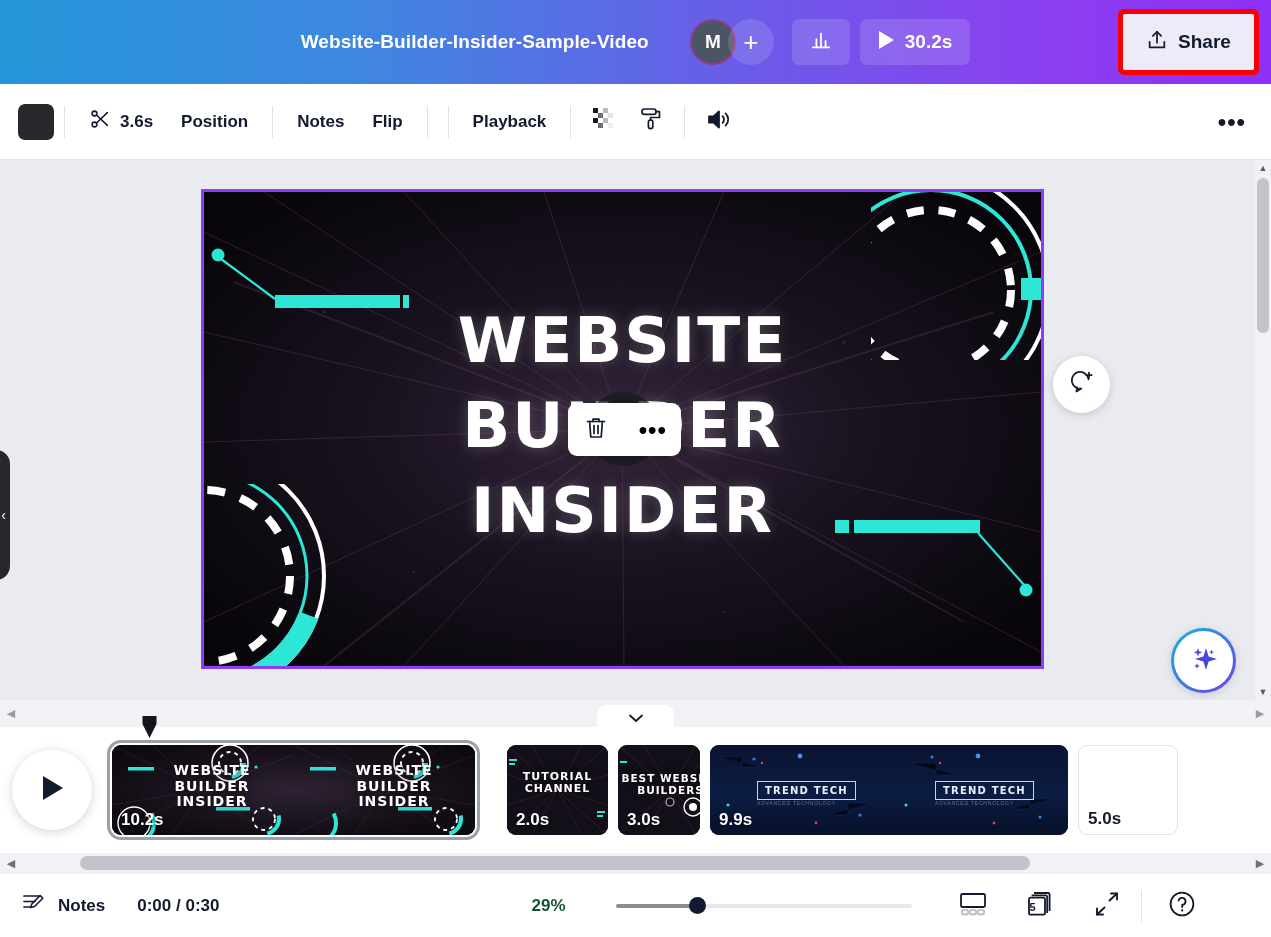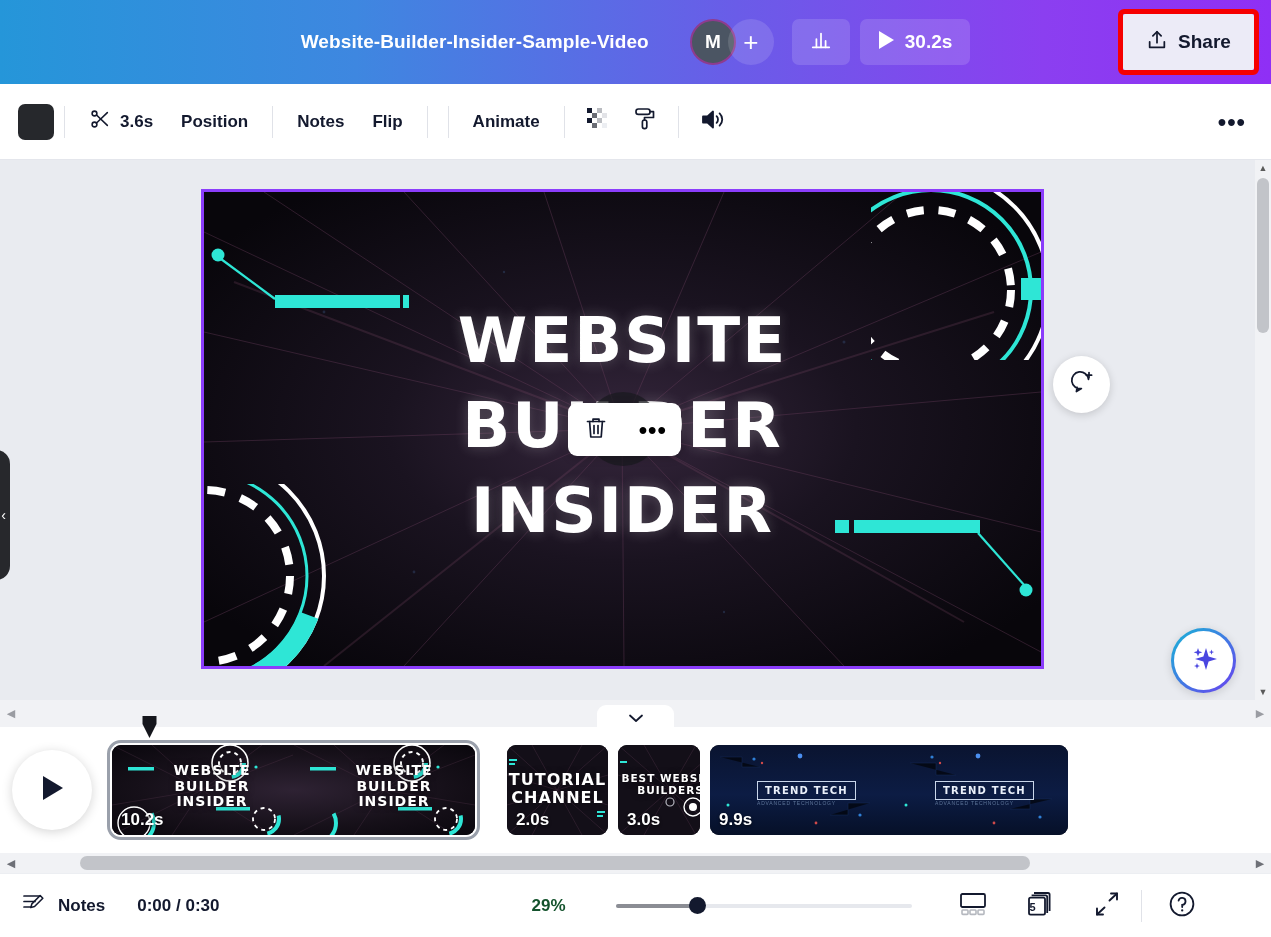--- a/index.html
+++ b/index.html
@@ -310,21 +310,21 @@
     <div class="tb-item">
       <span>Flip</span>
     </div>
 
     <div class="tb-sep"></div>
 
 
     <div class="tb-sep"></div>
 
     <div class="tb-item">
-      <span>Animate</span>
+      <span>Playback</span>
     </div>
 
     <div class="tb-sep"></div>
 
     <div class="tb-item tb-icononly">
       <span>
         <svg width="25" height="25" viewBox="0 0 25 25">
           <g>
             <rect x="1" y="1" width="5" height="5" fill="#13192e"></rect>
             <rect x="11" y="1" width="5" height="5" fill="#b9bbc0"></rect>
@@ -603,21 +603,21 @@
           <line x1="50" y1="45" x2="0" y2="60"></line>
             <line x1="50" y1="45" x2="101" y2="60"></line>
         </g>
         <g fill="#2ee6d6">
           <rect x="2" y="14" width="8" height="2"></rect>
             <rect x="2" y="18" width="6" height="2"></rect>
           <rect x="90" y="66" width="8" height="2"></rect>
             <rect x="90" y="70" width="6" height="2"></rect>
         </g>
       </svg>
-      <div class="sceneTitle" style="left:0;top:26px;width:101px;font-size:16px;">TUTORIAL<br>CHANNEL</div>
+      <div class="sceneTitle" style="left:0;top:26px;width:101px;font-size:11px;">TUTORIAL<br>CHANNEL</div>
       <div class="dur">2.0s</div>
     </div>
 
     <div class="scene" style="width:82px;">
       <svg width="105" height="90" viewBox="0 0 105 90" style="position:absolute;inset:0;">
         <rect width="105" height="90" fill="#130f18"></rect>
         <g stroke="#5d3a52" stroke-width=".6" opacity=".55">
           <line x1="52" y1="45" x2="0" y2="0"></line>
             <line x1="52" y1="45" x2="26" y2="0"></line>
           <line x1="52" y1="45" x2="78" y2="0"></line>
@@ -674,20 +674,23 @@
             <circle cx="230" cy="18" r="1.2" fill="#d04a4a"></circle>
         </g>
       </svg>
       <div class="trend-box" style="left:47px;top:36px;">TREND TECH</div>
       <div class="trend-sub" style="left:47px;top:55px;">ADVANCED TECHNOLOGY</div>
       <div class="trend-box" style="left:225px;top:36px;">TREND TECH</div>
       <div class="trend-sub" style="left:225px;top:55px;">ADVANCED TECHNOLOGY</div>
       <div class="dur">9.9s</div>
     </div>
 
+    <div class="scene blank" style="width:100px;">
+      <div class="dur">5.0s</div>
+    </div>
   </div>
 
   <div class="hscroll">
     <div class="ar">◀</div>
     <div class="thumb"></div>
     <div class="ar">▶</div>
   </div>
 
   <div class="bottombar">
     <div class="bb-item" style="margin-left:22px;">

